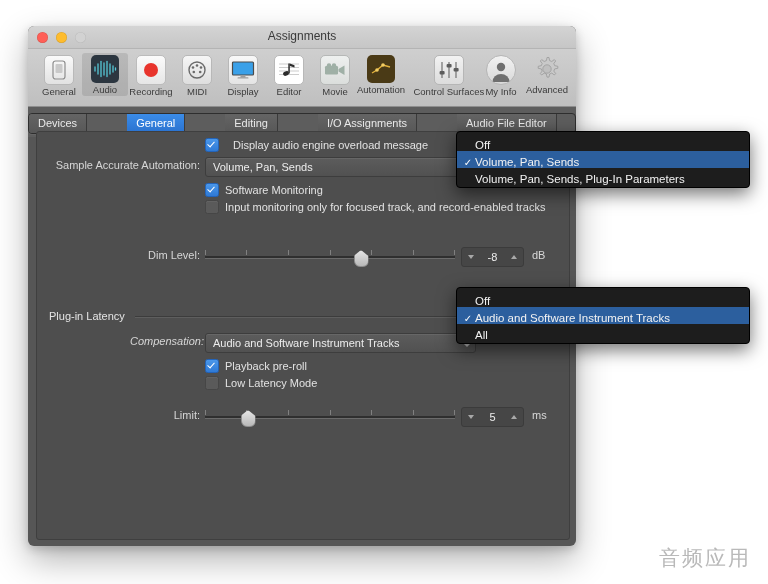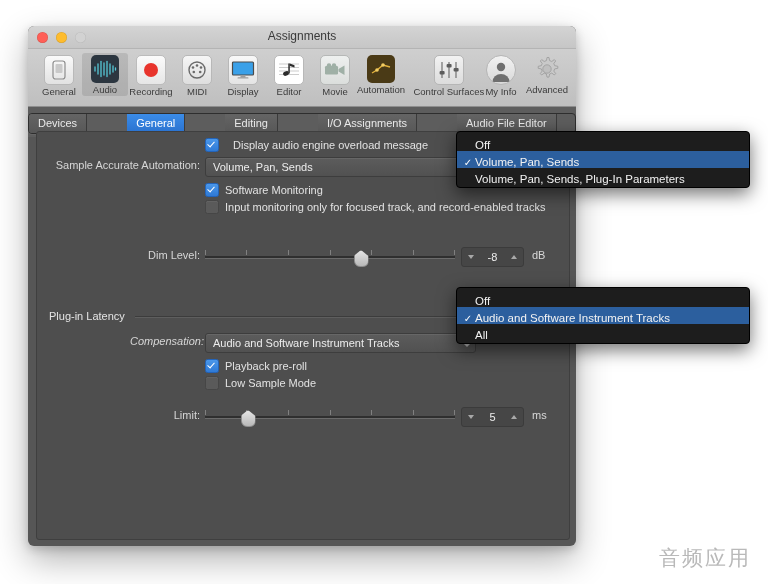--- a/index.html
+++ b/index.html
@@ -597,21 +597,21 @@
         </div>
       </div>
 
       <div class="row cb-row" style="left:168px; top:227px;">
         <div class="cbox on"></div>
         <div class="cb-label">Playback pre-roll</div>
       </div>
 
       <div class="row cb-row" style="left:168px; top:244px;">
         <div class="cbox off"></div>
-        <div class="cb-label">Low Sample Mode</div>
+        <div class="cb-label">Low Latency Mode</div>
       </div>
 
       <div class="row" style="left:0px; top:277px; width:163px; justify-content:flex-end;">
         <div class="lbl-right">Limit:</div>
       </div>
       <div class="slider" style="position:absolute; left:168px; top:275px; width:250px;">
         <div class="track"></div>
         <div class="tick" style="left:0px;"></div>
         <div class="tick" style="left:41px;"></div>
         <div class="tick" style="left:83px;"></div>

